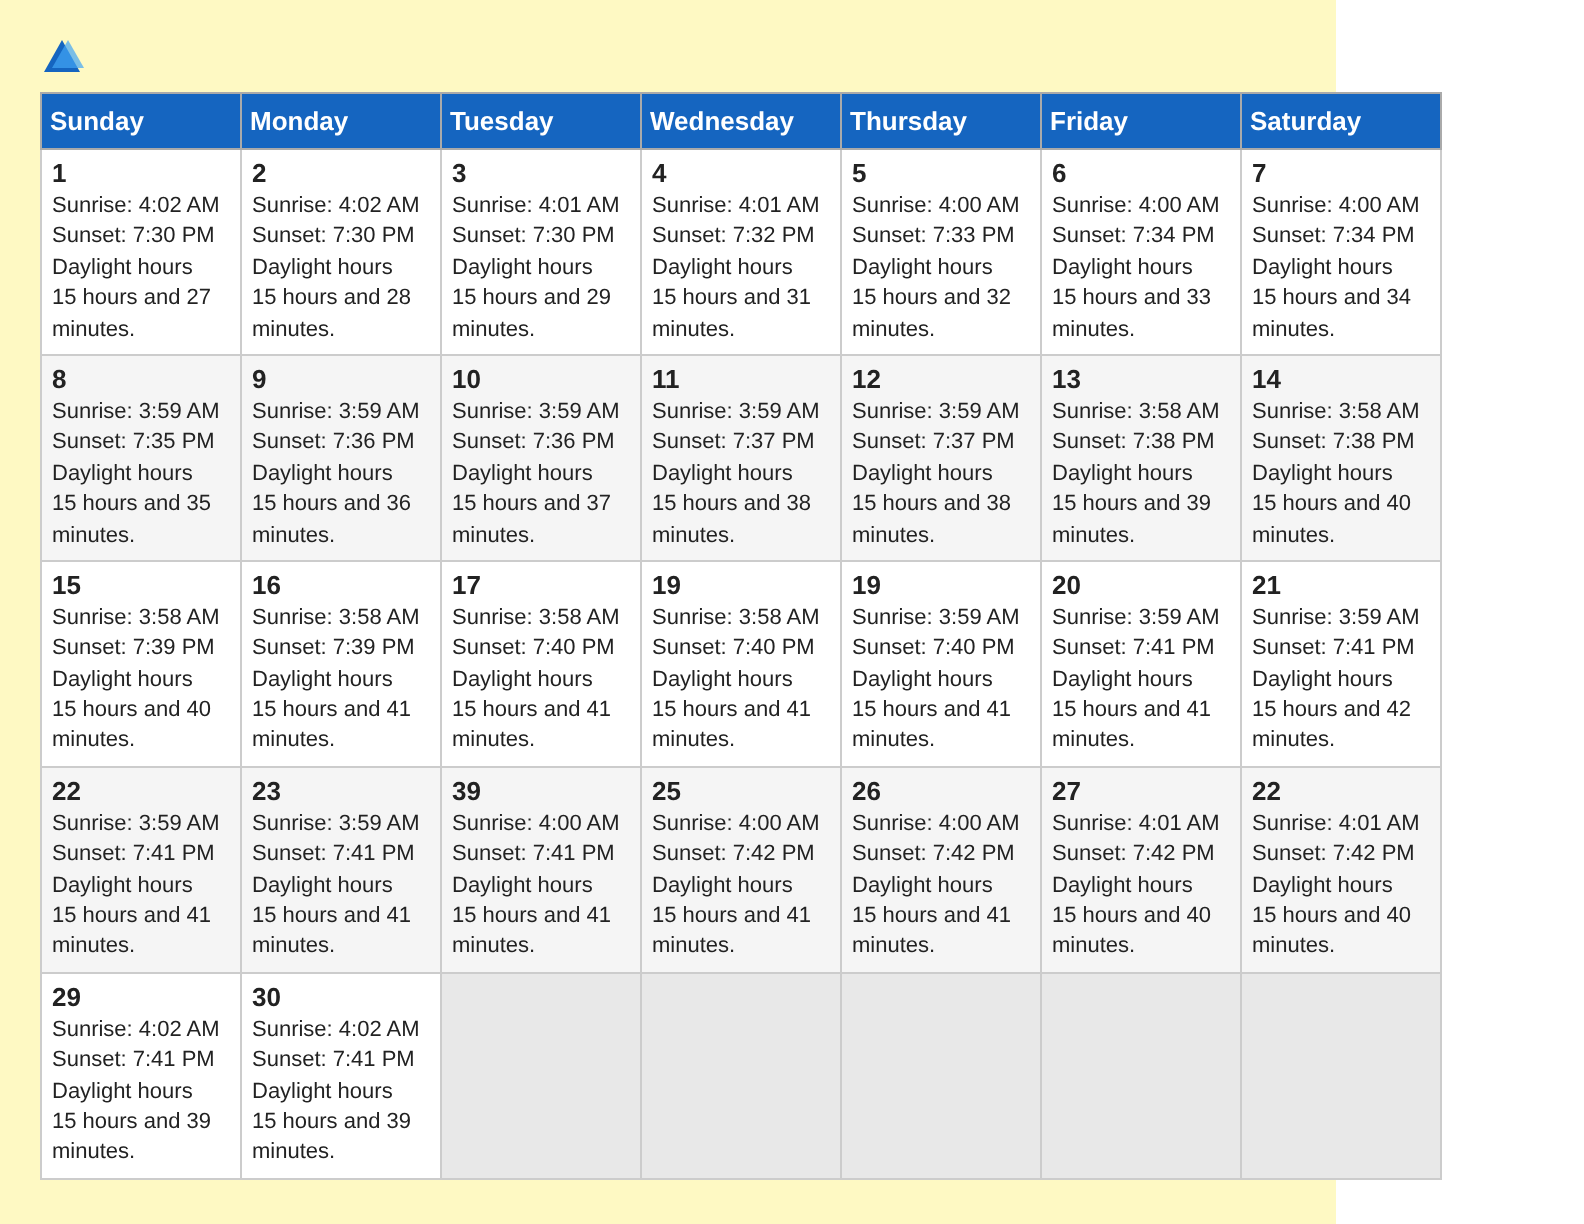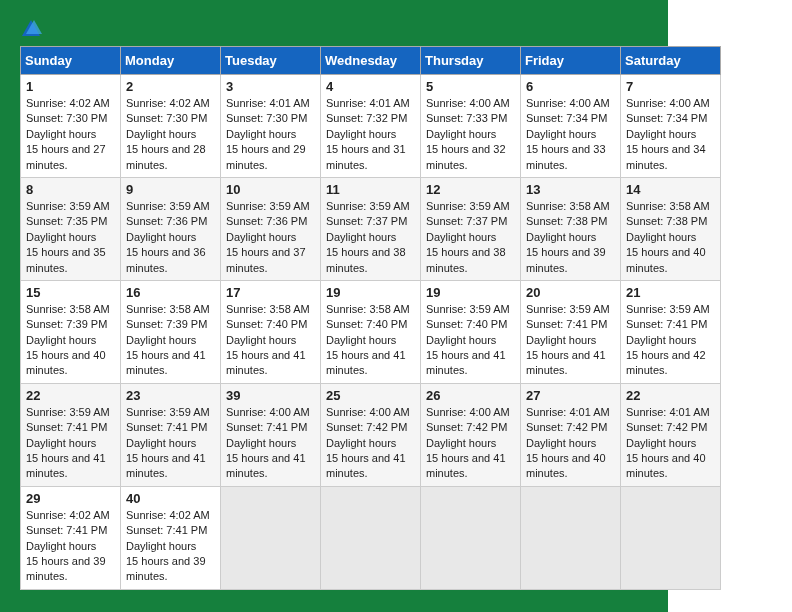--- a/index.html
+++ b/index.html
@@ -7,21 +7,21 @@
       font-family: Arial, sans-serif;
       background: #fff;
       width: 792px;
       height: 612px;
       overflow: hidden;
     }
     .page {
       width: 668px;
       min-height: 612px;
       padding: 18px 20px 10px 20px;
-      background: #15803d;
+      background: #fef9c3;
     }
     .header-row {
       display: flex;
       justify-content: space-between;
       align-items: flex-start;
       margin-bottom: 6px;
     }
     .logo {
       display: flex;
       align-items: center;
@@ -166,21 +166,21 @@
           <td><span class="day-num">22</span><span class="cell-text">Sunrise: 3:59 AM<br>Sunset: 7:41 PM<br>Daylight hours<br>15 hours and 41 minutes.</span></td>
           <td><span class="day-num">23</span><span class="cell-text">Sunrise: 3:59 AM<br>Sunset: 7:41 PM<br>Daylight hours<br>15 hours and 41 minutes.</span></td>
           <td><span class="day-num">39</span><span class="cell-text">Sunrise: 4:00 AM<br>Sunset: 7:41 PM<br>Daylight hours<br>15 hours and 41 minutes.</span></td>
           <td><span class="day-num">25</span><span class="cell-text">Sunrise: 4:00 AM<br>Sunset: 7:42 PM<br>Daylight hours<br>15 hours and 41 minutes.</span></td>
           <td><span class="day-num">26</span><span class="cell-text">Sunrise: 4:00 AM<br>Sunset: 7:42 PM<br>Daylight hours<br>15 hours and 41 minutes.</span></td>
           <td><span class="day-num">27</span><span class="cell-text">Sunrise: 4:01 AM<br>Sunset: 7:42 PM<br>Daylight hours<br>15 hours and 40 minutes.</span></td>
           <td><span class="day-num">22</span><span class="cell-text">Sunrise: 4:01 AM<br>Sunset: 7:42 PM<br>Daylight hours<br>15 hours and 40 minutes.</span></td>
         </tr>
         <tr>
           <td><span class="day-num">29</span><span class="cell-text">Sunrise: 4:02 AM<br>Sunset: 7:41 PM<br>Daylight hours<br>15 hours and 39 minutes.</span></td>
-          <td><span class="day-num">40</span><span class="cell-text">Sunrise: 4:02 AM<br>Sunset: 7:41 PM<br>Daylight hours<br>15 hours and 39 minutes.</span></td>
+          <td><span class="day-num">30</span><span class="cell-text">Sunrise: 4:02 AM<br>Sunset: 7:41 PM<br>Daylight hours<br>15 hours and 39 minutes.</span></td>
           <td class="empty-cell"></td>
           <td class="empty-cell"></td>
           <td class="empty-cell"></td>
           <td class="empty-cell"></td>
           <td class="empty-cell"></td>
         </tr>
       </tbody>
   </table>
 </div>
 

